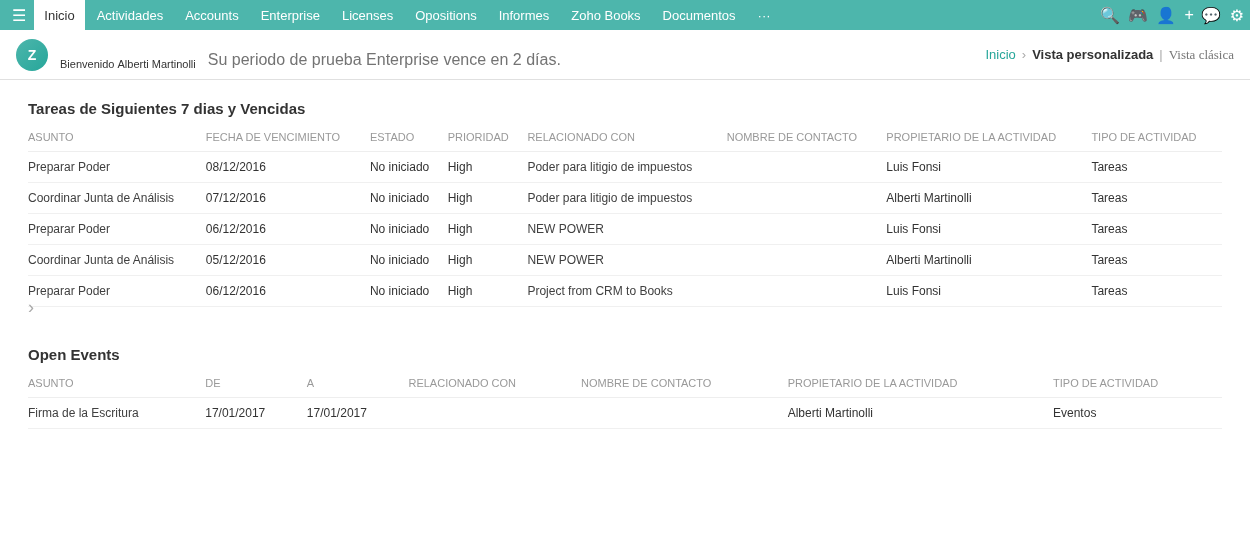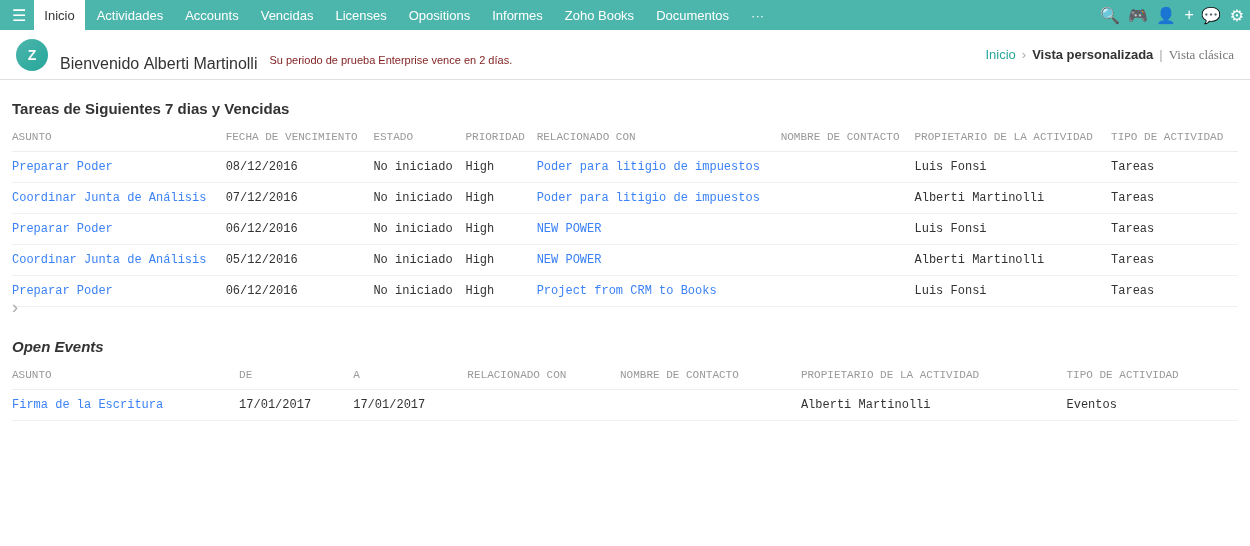--- a/index.html
+++ b/index.html
@@ -50,77 +50,77 @@
       border-bottom: 1px solid #e0e0e0;
       gap: 12px;
     }
     .app-logo {
       width: 32px; height: 32px;
       background: linear-gradient(135deg, #4db6ac, #26a69a);
       border-radius: 50%;
       display: flex; align-items: center; justify-content: center;
       color: white; font-size: 14px; font-weight: bold;
     }
-    .welcome-text { font-size: 16px; color: #333; margin-top: 18px; }
-    .trial-text { color: #7f1d1d; font-size: 11px; margin-top: 10px; }
+    .welcome-text { font-size: 11px; color: #333; margin-top: 18px; }
+    .trial-text { color: #737373; font-size: 16px; margin-top: 10px; }
     .header-spacer { flex: 1; }
     .breadcrumb { display: flex; align-items: center; gap: 6px; font-size: 13px; color: #666; }
     .breadcrumb .sep { color: #aaa; }
     .breadcrumb .current { color: #333; font-weight: bold; }
     .breadcrumb .view-classic { color: #777; cursor: pointer; font-family: Liberation Serif, serif; }
 
     
-    .main { padding: 20px 12px; background: white; min-height: calc(546px - 80px); }
+    .main { padding: 20px 28px; background: white; min-height: calc(546px - 80px); }
 
     
     .section-title {
       font-size: 15px; font-weight: bold; color: #333; margin-bottom: 14px;
     }
 
     
-    .data-table { width: 100%; border-collapse: collapse; font-size: 12px; font-family: Liberation Mono, monospace; }
+    .data-table { width: 100%; border-collapse: collapse; font-size: 12px; }
     .data-table th {
       text-align: left;
       color: #999;
       font-weight: normal;
       font-size: 11px;
       text-transform: uppercase;
       padding: 0 8px 8px 0;
       border-bottom: 1px solid #eee;
       white-space: nowrap;
     }
     .data-table td {
       padding: 8px 8px 8px 0;
       border-bottom: 1px solid #f0f0f0;
       vertical-align: middle;
     }
-    .link-cell { color: #3b82f6; cursor: pointer; }
-
-    .section-gap { margin-top: 20px; margin-bottom: 14px; font-style: italic; }
+    .link-cell { color: #404040; cursor: pointer; }
+
+    .section-gap { margin-top: 28px; margin-bottom: 14px; }
 
     
     .scroll-right {
       position: absolute;
       right: 8px;
       color: #aaa;
       font-size: 18px;
       cursor: pointer;
       display: flex; align-items: center;
     }
     .table-wrapper { position: relative; }
   </style>
 </head>
 <body>
 
 <nav class="topnav">
   <span class="hamburger">☰</span>
   <div class="nav-item active">Inicio</div>
   <div class="nav-item">Actividades</div>
   <div class="nav-item">Accounts</div>
-  <div class="nav-item">Vencidas</div>
+  <div class="nav-item">Enterprise</div>
   <div class="nav-item">Licenses</div>
   <div class="nav-item">Opositions</div>
   <div class="nav-item">Informes</div>
   <div class="nav-item">Zoho Books</div>
   <div class="nav-item">Documentos</div>
   <div class="nav-item">···</div>
   <div class="nav-spacer"></div>
   <div class="nav-icons">
     <span>🔍</span>
     <span>🎮</span>

